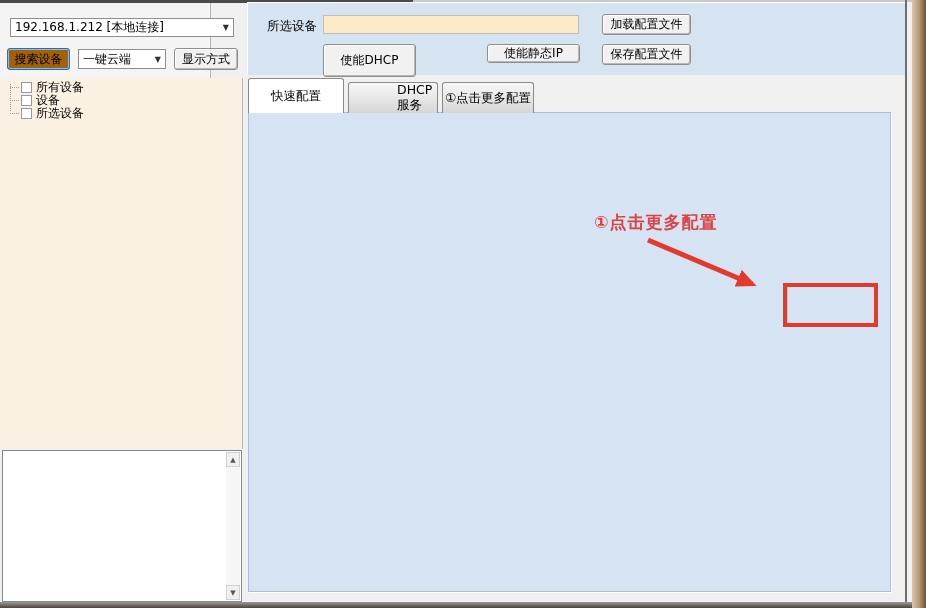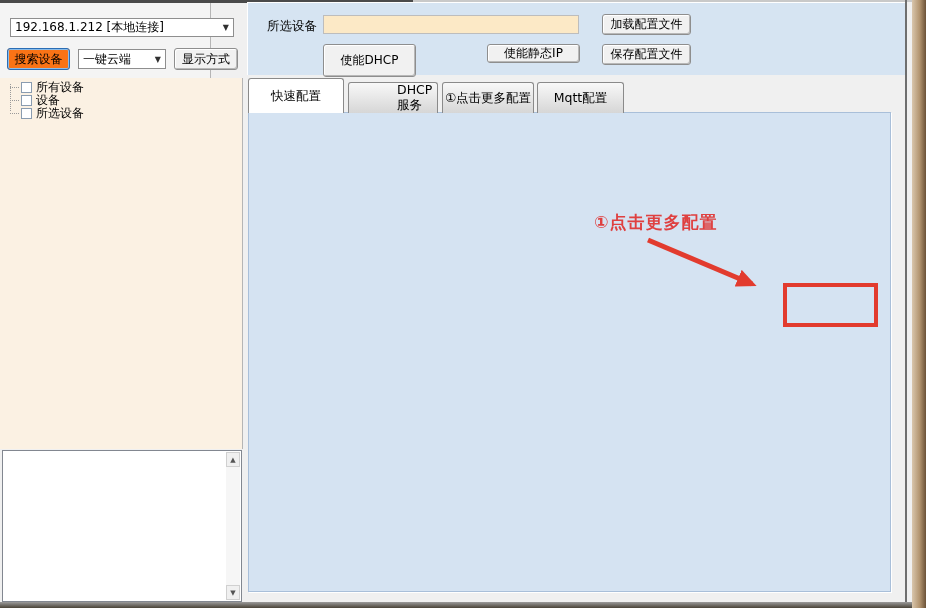--- a/index.html
+++ b/index.html
@@ -22,21 +22,21 @@
               border-right:1px solid #B5B5B5; }
   .combo { display:flex; align-items:center; background:#fff; border:1px solid #8E8E8E;
            padding-left:4px; font-size:12px; white-space:nowrap; overflow:hidden; }
   .combo .arr { margin-left:auto; padding:0 4px; font-size:8px; color:#303030; flex:0 0 auto; }
   .dev-combo { position:absolute; left:10px; top:15px; width:224px; height:19px; }
   .btn { display:flex; align-items:center; justify-content:center; text-align:center;
          background:#F1F1F1; border:1px solid #8E8E8E; border-radius:3px;
          box-shadow: inset 1px 1px 0 #FFFFFF, inset -1px -1px 0 #B8B8B8;
          font-size:12px; cursor:default; white-space:nowrap; }
   .search-btn { position:absolute; left:7px; top:45px; width:63px; height:22px;
-                border:1px solid #2A6DB5; box-shadow: inset 0 0 0 1px #8BBCE8; background:#f97316; }
+                border:1px solid #2A6DB5; box-shadow: inset 0 0 0 1px #8BBCE8; background:#a16207; }
   .mode-combo { position:absolute; left:78px; top:46px; width:88px; height:20px; }
   .display-btn { position:absolute; left:174px; top:45px; width:64px; height:22px; }
 
   .tree { position:absolute; left:0; top:78px; width:243px; height:371px; background:#FBF1E3;
           border-right:1px solid #B5B5B5; }
   .tree-vline { position:absolute; left:10px; top:6px; width:1px; height:27px;
                 border-left:1px dotted #9A9A9A; }
   .tree-item { position:absolute; left:0; height:13px; line-height:13px; }
   .tree-hline { position:absolute; left:10px; top:6px; width:9px; border-top:1px dotted #9A9A9A; }
   .tree-cb { position:absolute; left:21px; top:1px; width:11px; height:11px; background:#fff;
@@ -183,23 +183,20 @@
   </div>
 
   <div class="tab tab-quick active">
     <span>快速配置</span>
   </div>
   <div class="tab tab-dhcp">
     <span>DHCP服务</span>
   </div>
   <div class="tab tab-ping">
     <span>①点击更多配置</span>
-  </div>
-  <div class="tab tab-mqtt">
-    <span>Mqtt配置</span>
   </div>
 
   <div class="page"></div>
 
   <div class="group g-serial">
     <span class="gtitle">串口</span>
   </div>
   <div class="flabel" style="left:252px; top:158px; width:100px;">RS232波特率:</div>
   <div class="combo fcombo" style="left:357px; top:155px; width:120px;">
     <span>9600</span>

